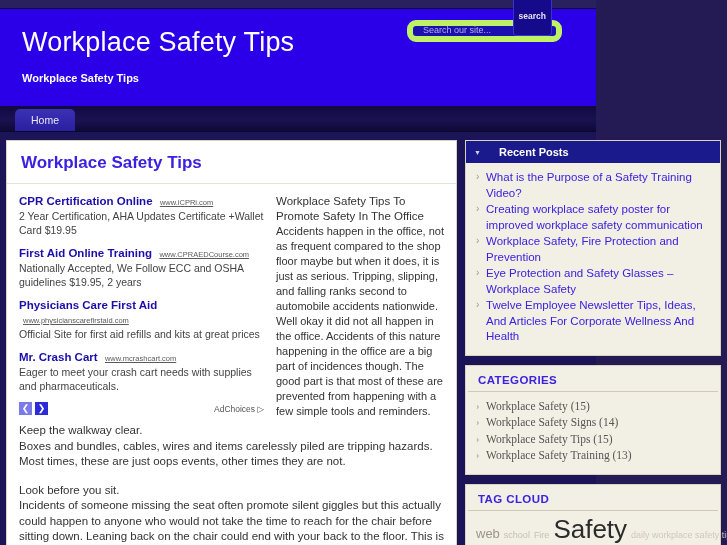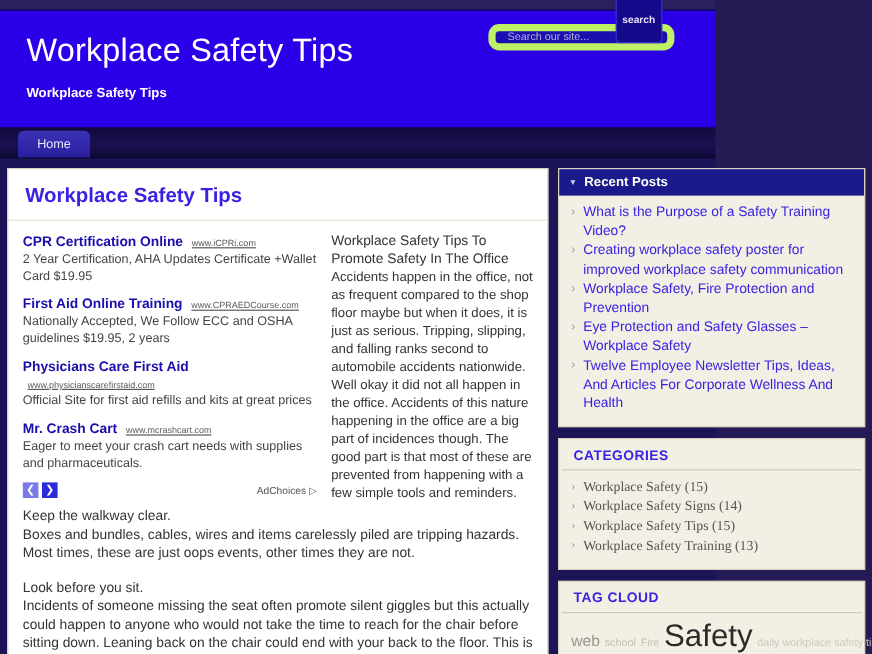--- a/index.html
+++ b/index.html
@@ -103,21 +103,21 @@
   .intro-body { font-size:11px; color:#333; line-height:15px; }
 
   .body-text { padding:4px 12px 0 12px; font-size:11.5px; color:#333; line-height:15.5px; }
   .body-text p { margin:0 0 13px 0; }
 
   
   .sidebar { width:256px; }
   .widget { background:#f2efe4; border:1px solid #d8d2bf; margin-bottom:9px; }
   .widget-bar {
     background:#1a1a8c; color:#ffffff; font-size:11px; font-weight:bold;
-    padding:5px 8px; display:flex; align-items:center; gap:6px;
+    padding:5px 8px; display:flex; align-items:center; gap:18px;
   }
   .caret { font-size:7px; color:#cfcfe8; }
   .widget-body { padding:7px 10px 9px 10px; }
   .link-list { list-style:none; margin:0; padding:0; }
   .link-list li {
     font-size:11.5px; line-height:15.5px; color:#3b21e0;
     padding-left:10px; position:relative; cursor:pointer; margin-bottom:1px;
   }
   .link-list li:before {
     content:"\203A"; position:absolute; left:0; top:-1px;

